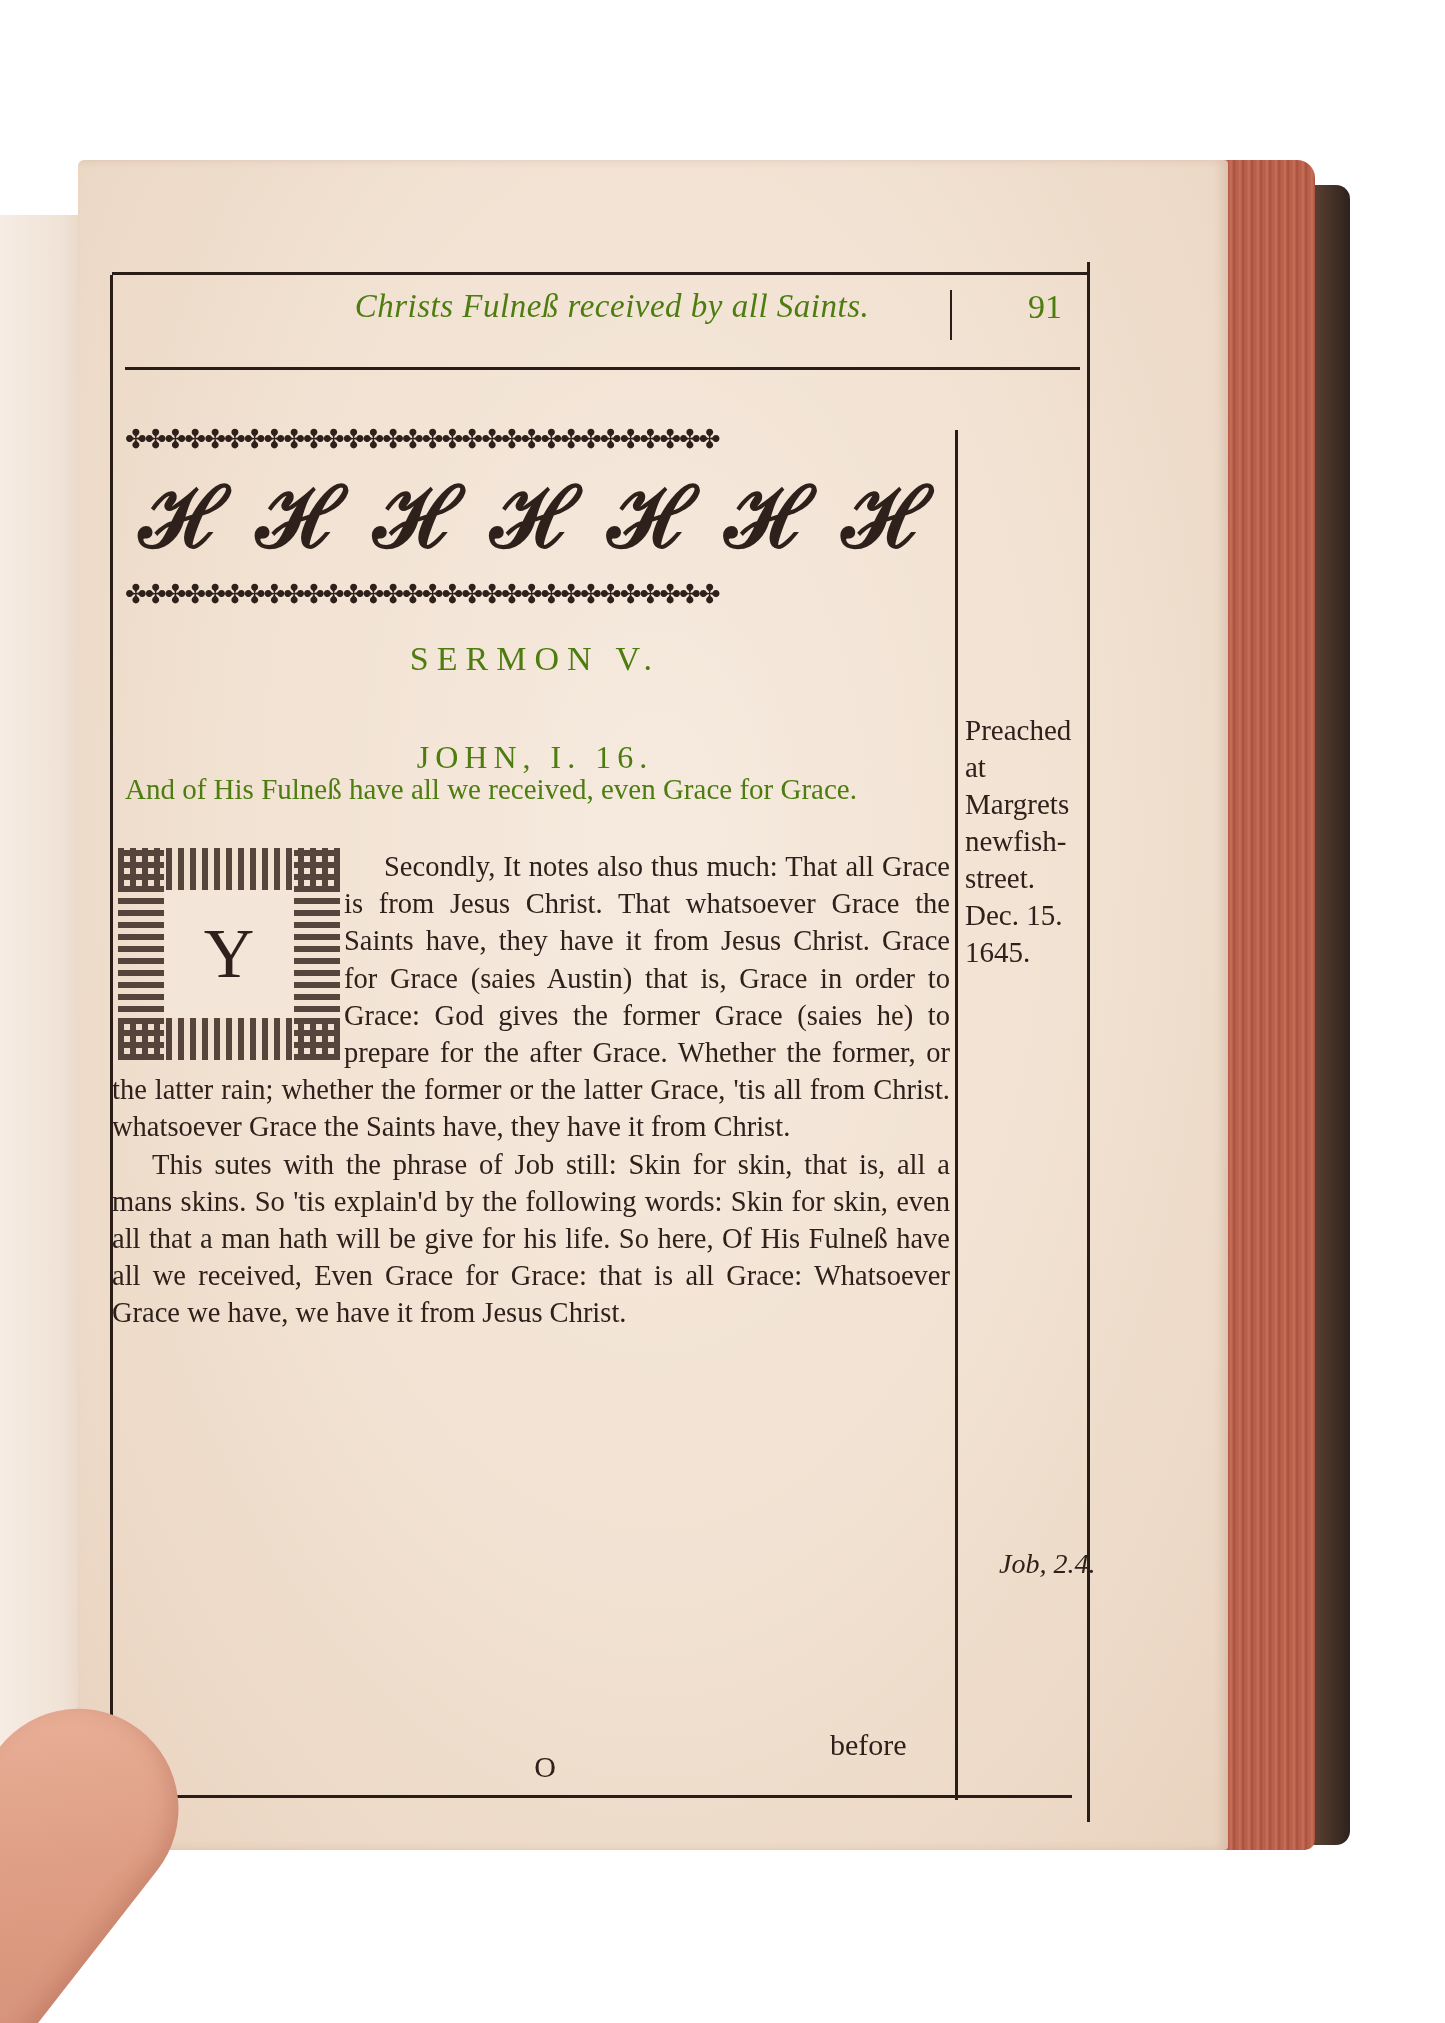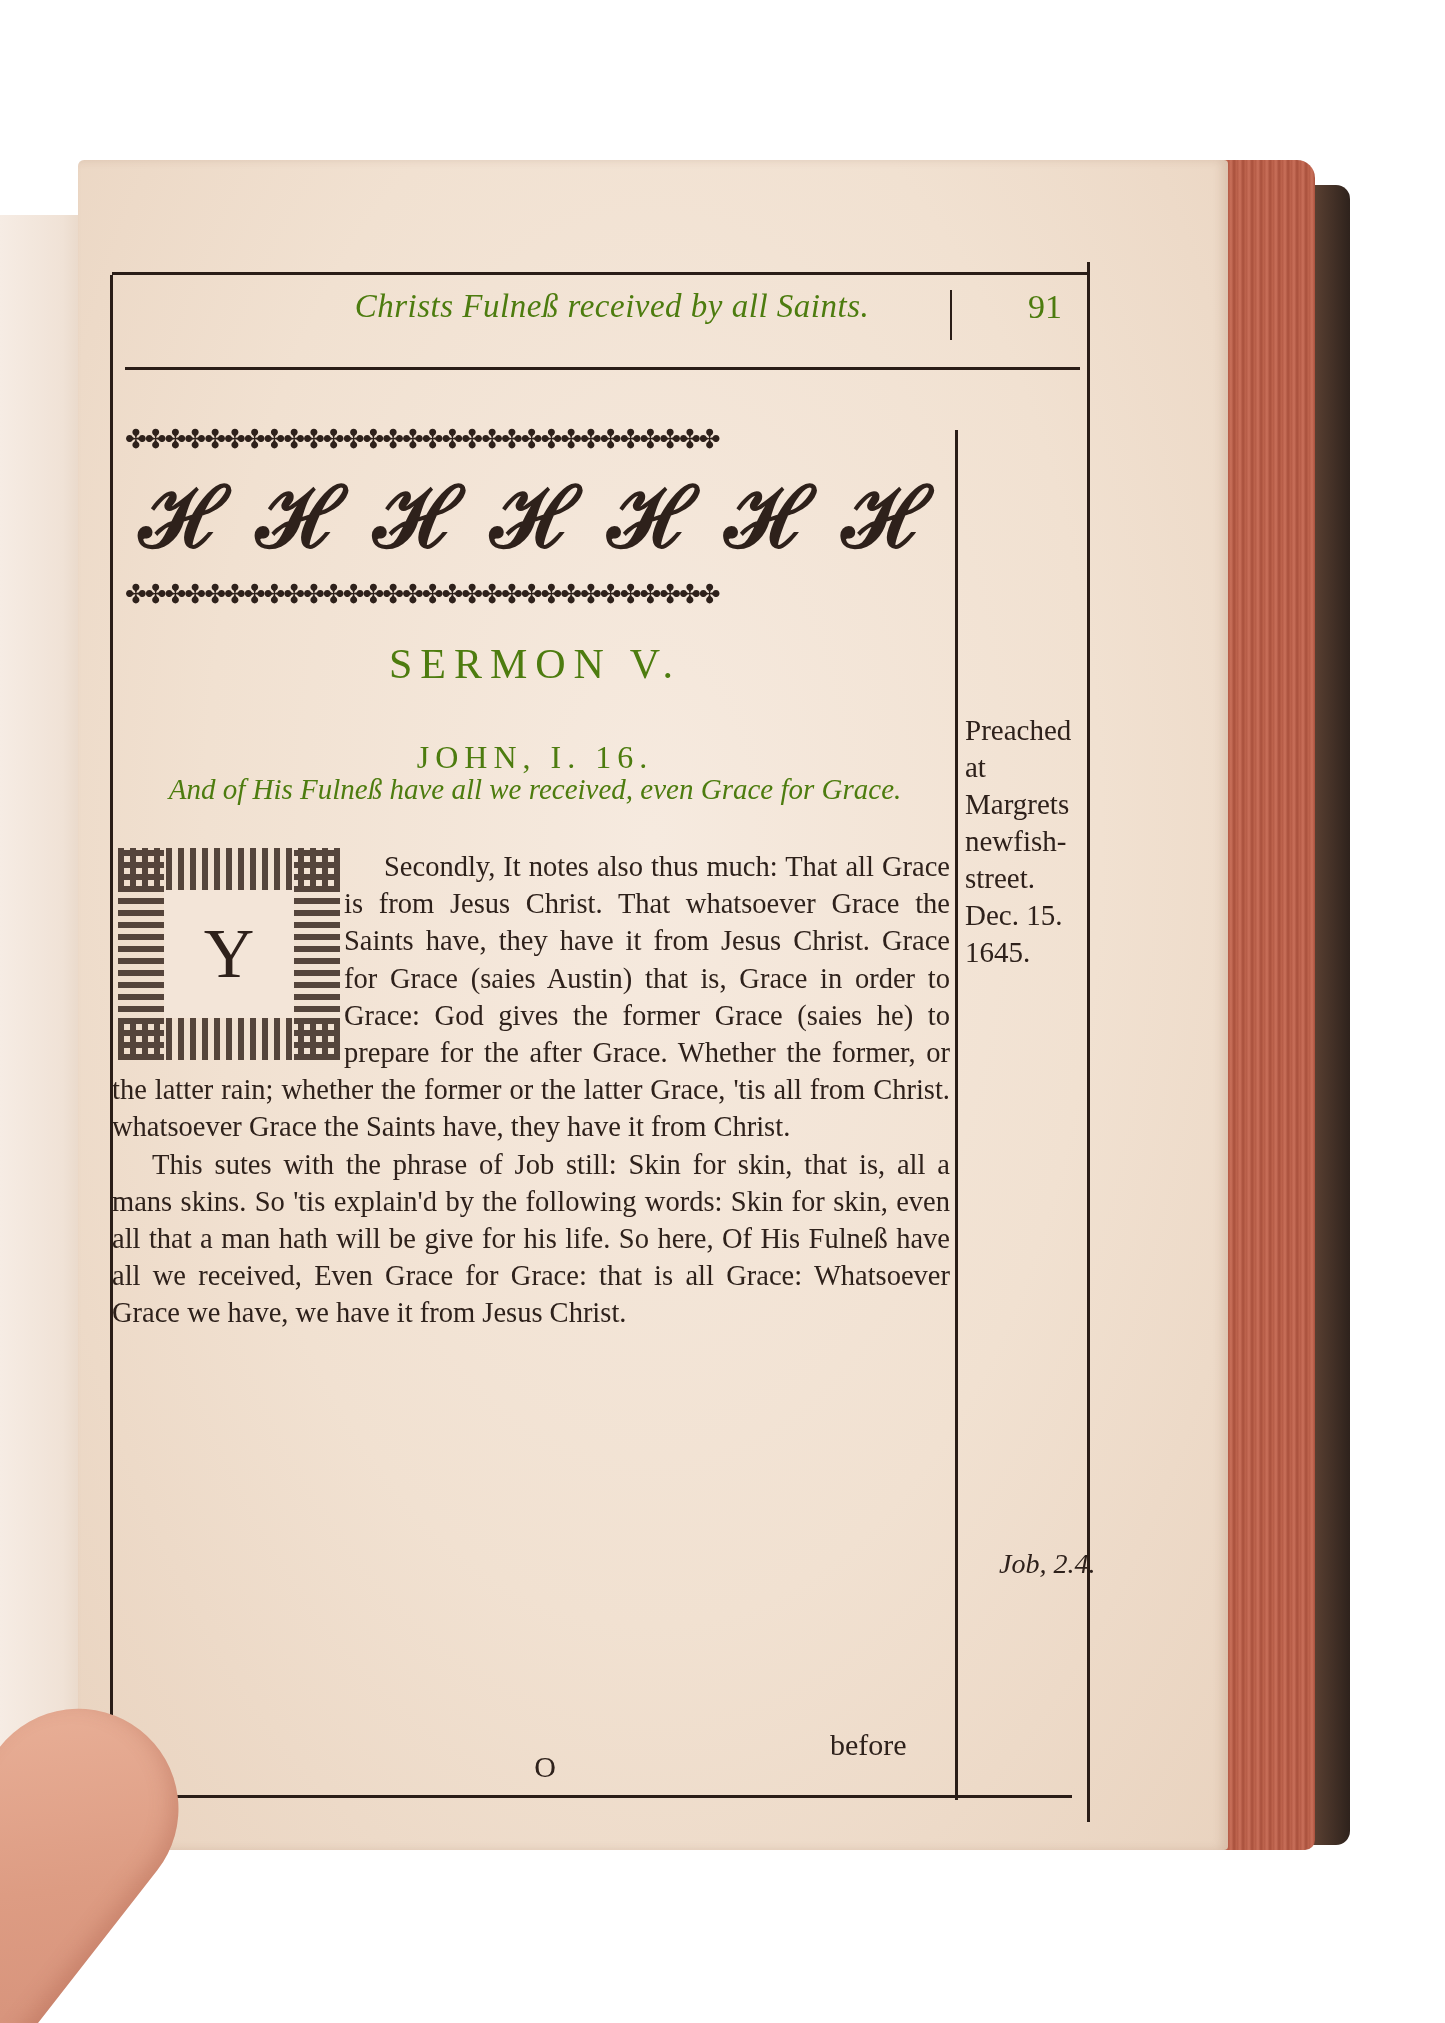--- a/index.html
+++ b/index.html
@@ -51,29 +51,29 @@
     display: flex; justify-content: space-between; font-size: 26px; line-height: 30px;
     color: #2e211b; letter-spacing: -2px; overflow: hidden; white-space: nowrap;
   }
   .scroll-row {
     display: flex; justify-content: space-around; align-items: center;
     height: 125px; font-size: 84px; line-height: 125px; color: #2e211b;
     font-family: "DejaVu Serif", serif; font-weight: bold;
   }
   .sermon-title {
     position: absolute; left: 125px; top: 640px; width: 820px; text-align: center;
-    font-size: 42px; letter-spacing: 8px;
+    font-size: 34px; letter-spacing: 8px;
   }
   .scripture-ref {
     position: absolute; left: 125px; top: 715px; width: 820px; text-align: center;
     font-size: 32px; letter-spacing: 6px; margin-top: 24px;
   }
   .epigraph {
-    position: absolute; left: 125px; top: 773px; width: 820px; text-align: center;
-    font-style: italic; font-size: 29px;
+    position: absolute; left: 125px; top: 773px; width: 820px; text-align: left;
+    font-size: 29px;
   }
   .drop-cap-block {
     position: absolute; left: 118px; top: 848px; width: 222px; height: 212px;
     border: 0;
   }
   .drop-cap-frame {
     position: absolute; inset: 0;
     background:
       repeating-linear-gradient(90deg, #3a2a22 0 6px, transparent 6px 12px) top/100% 42px no-repeat,
       repeating-linear-gradient(90deg, #3a2a22 0 6px, transparent 6px 12px) bottom/100% 42px no-repeat,

